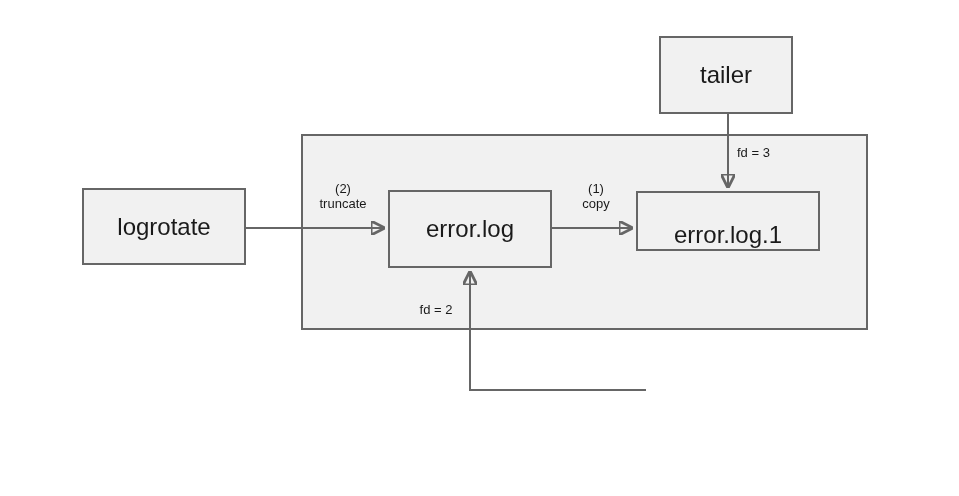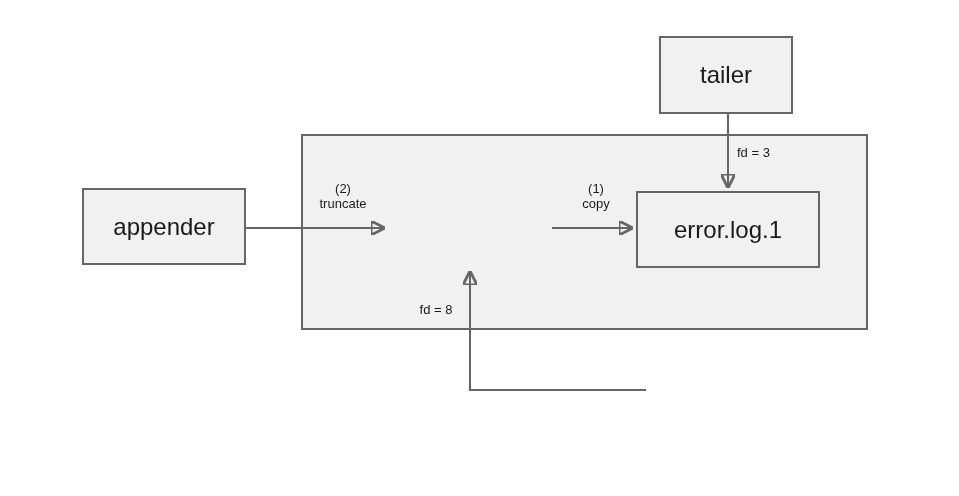--- a/index.html
+++ b/index.html
@@ -36,21 +36,21 @@
     justify-content: center;
     background: var(--node-fill);
     border: 2px solid var(--node-border);
     font-size: 24px;
     color: var(--text);
     z-index: 2;
   }
   .node-tailer      { left: 647px; top: 36px;  width: 134px; height: 78px; margin-left: 12px; }
   .node-logrotate   { left: 82px;  top: 188px; width: 164px; height: 77px; }
   .node-errorlog    { left: 388px; top: 190px; width: 164px; height: 78px; }
-  .node-errorlog1   { left: 636px; top: 191px; width: 184px; height: 77px; }
+  .node-errorlog1   { left: 636px; top: 191px; width: 184px; height: 60px; align-items: flex-end; }
   .node-appender    { left: 646px; top: 351px; width: 163px; height: 78px; }
   svg.edges {
     position: absolute;
     left: 0; top: 0;
     width: 959px; height: 496px;
     z-index: 3;
     pointer-events: none;
   }
   svg.edges path {
     stroke: var(--arrow);
@@ -75,23 +75,26 @@
 
 <div class="canvas">
 
   <div class="group-box"></div>
 
   <div class="node node-tailer">
     <span>tailer</span>
   </div>
 
   <div class="node node-logrotate">
-    <span>appender</span>
+    <span>logrotate</span>
   </div>
 
+  <div class="node node-errorlog">
+    <span>error.log</span>
+  </div>
 
   <div class="node node-errorlog1">
     <span>error.log.1</span>
   </div>
 
 
   <svg class="edges" viewBox="0 0 959 496" xmlns="http://www.w3.org/2000/svg">
     <defs>
       <marker id="arrowhead" viewBox="0 0 10 10" refX="8.5" refY="5" markerWidth="7" markerHeight="7" orient="auto-start-reverse">
         <path d="M0,0 L10,5 L0,10 z" fill="#666666" stroke="none"></path>
@@ -101,15 +104,15 @@
     <path d="M552,228 L631,228" marker-end="url(#arrowhead)"></path>
     <path d="M728,114 L728,186" marker-end="url(#arrowhead)"></path>
     <path d="M646,390 L470,390 L470,273" marker-end="url(#arrowhead)"></path>
   </svg>
 
   <div class="edge-label label-truncate">(2)
 truncate</div>
   <div class="edge-label label-copy">(1)
 copy</div>
   <div class="edge-label label-fd1">fd = 3</div>
-  <div class="edge-label label-fd2">fd = 8</div>
+  <div class="edge-label label-fd2">fd = 2</div>
 
 </div>
 
 </body></html>

